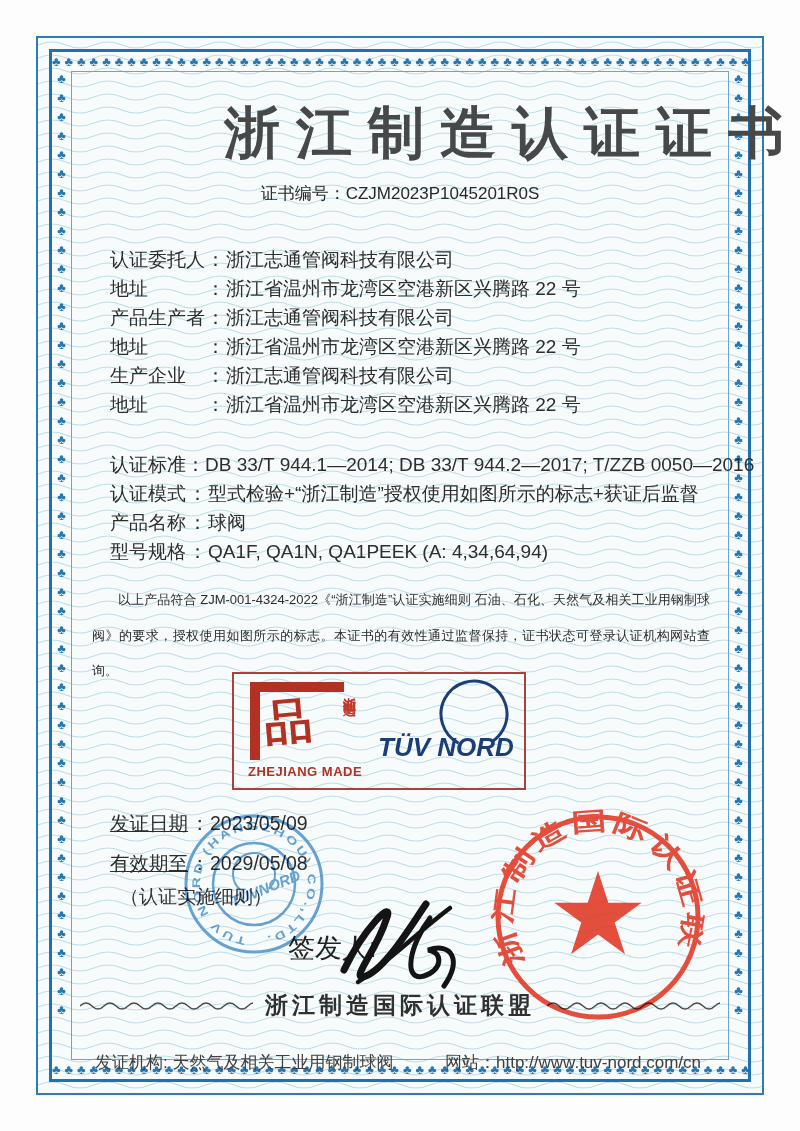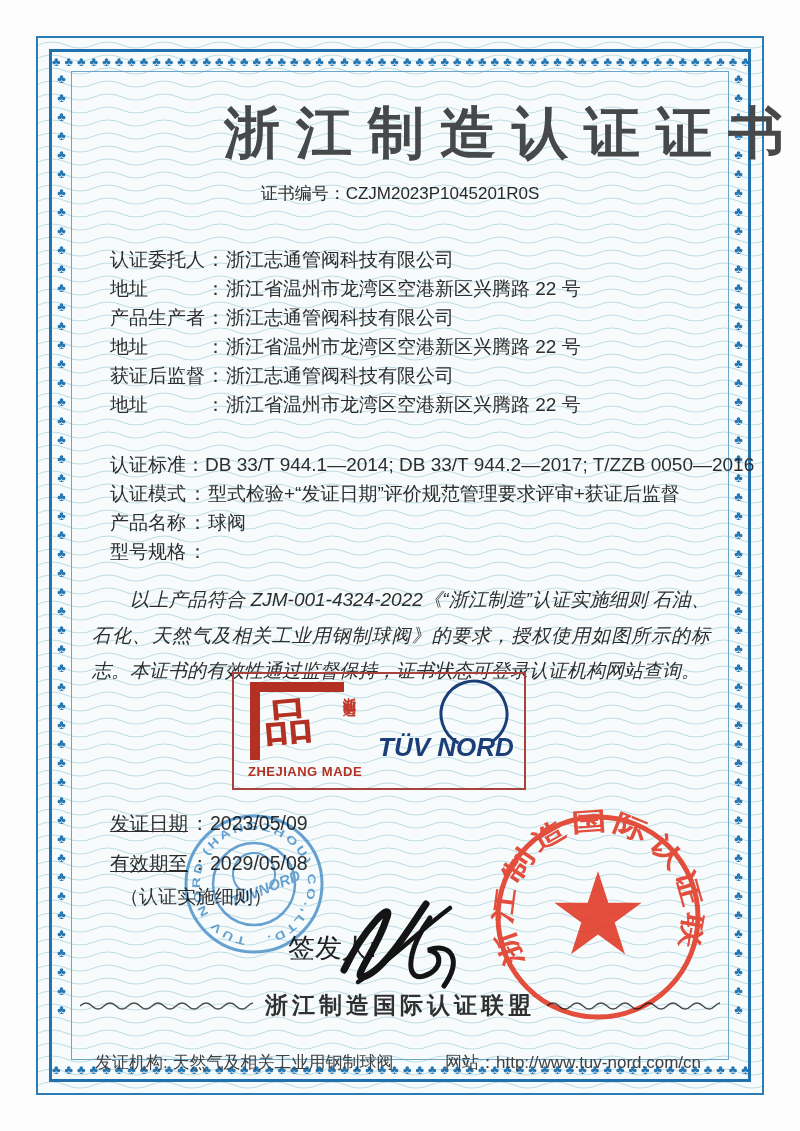--- a/index.html
+++ b/index.html
@@ -33,22 +33,22 @@
   .spec-rows { top:450px; }
   .row { display:flex; height:29px; line-height:29px; font-size:19px; white-space:nowrap; }
   .row .lbl { display:inline-block; }
   .info-rows .lbl { width:96px; }
   .spec-rows .lbl { width:78px; }
   .row .col { display:inline-block; width:20px; }
   .date-rows { left:110px; top:803px; }
   .date-rows .row { height:40px; line-height:40px; font-size:19.5px; }
   .date-rows .lbl { width:80px;text-decoration:underline; }
 
-  .statement { position:absolute; left:92px; top:582px; width:618px; font-size:19px;
-               line-height:35.5px; text-indent:2em; text-align:justify; color:#2d2d2d;font-style:italic; }
+  .statement { position:absolute; left:92px; top:582px; width:618px; font-size:13px;
+               line-height:35.5px; text-indent:2em; text-align:justify; color:#2d2d2d; }
 
   
   .logo-box { position:absolute; left:232px; top:672px; width:294px; height:118px;
               border:2px solid #a8423c; display:flex; }
   .zj-logo { position:relative; width:142px; height:100%; }
   .zj-bracket { position:absolute; left:16px; top:8px; width:94px; height:78px;
                 border-top:10px solid #b33122; border-left:10px solid #b33122; }
   .zj-glyph { position:absolute; left:30px; top:16px; font-family:"DejaVu Serif",serif;
               font-weight:bold; font-size:48px; color:#b33122; transform:rotate(-5deg); }
   .zj-vert { position:absolute; left:106px; top:13px; writing-mode:vertical-rl; text-orientation:upright;
@@ -120,50 +120,51 @@
           <span class="lbl">产品生产者</span>
           <span class="col">：</span>
           <span class="val">浙江志通管阀科技有限公司</span>
         </div>
       <div class="row">
           <span class="lbl">地址</span>
           <span class="col">：</span>
           <span class="val">浙江省温州市龙湾区空港新区兴腾路 22 号</span>
         </div>
       <div class="row">
-          <span class="lbl">获证后监督</span>
+          <span class="lbl">生产企业</span>
           <span class="col">：</span>
           <span class="val">浙江志通管阀科技有限公司</span>
         </div>
       <div class="row">
           <span class="lbl">地址</span>
           <span class="col">：</span>
           <span class="val">浙江省温州市龙湾区空港新区兴腾路 22 号</span>
         </div>
     </div>
 
     <div class="rows spec-rows">
       <div class="row">
           <span class="lbl">认证标准</span>
           <span class="col">：</span>
           <span class="val">DB 33/T 944.1—2014; DB 33/T 944.2—2017; T/ZZB 0050—2016</span>
         </div>
       <div class="row">
           <span class="lbl">认证模式</span>
           <span class="col">：</span>
-          <span class="val">型式检验+“发证日期”评价规范管理要求评审+获证后监督</span>
+          <span class="val">型式检验+“浙江制造”授权使用如图所示的标志+获证后监督</span>
         </div>
       <div class="row">
           <span class="lbl">产品名称</span>
           <span class="col">：</span>
           <span class="val">球阀</span>
         </div>
       <div class="row">
           <span class="lbl">型号规格</span>
           <span class="col">：</span>
+          <span class="val">QA1F, QA1N, QA1PEEK (A: 4,34,64,94)</span>
         </div>
     </div>
 
     <p class="statement">以上产品符合 ZJM-001-4324-2022《“浙江制造”认证实施细则 石油、石化、天然气及相关工业用钢制球阀》的要求，授权使用如图所示的标志。本证书的有效性通过监督保持，证书状态可登录认证机构网站查询。</p>
 
     <div class="logo-box">
       <div class="zj-logo">
         <div class="zj-bracket"></div>
         <span class="zj-glyph">品</span>
         <span class="zj-vert">浙江制造</span>

